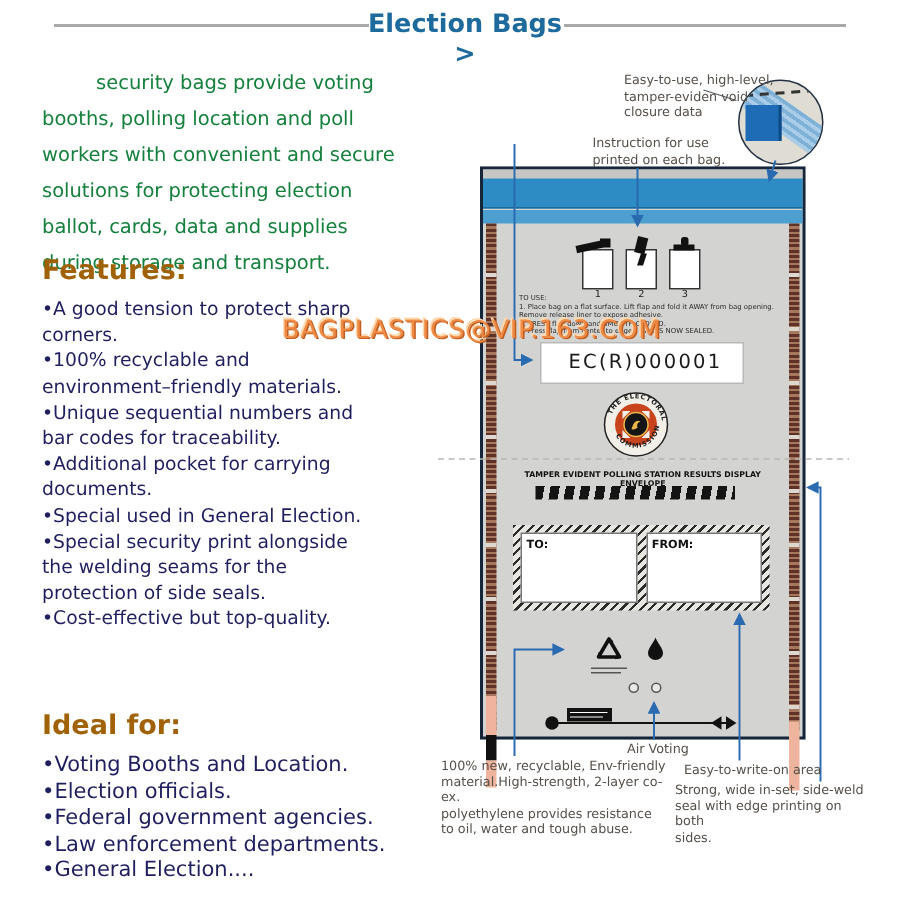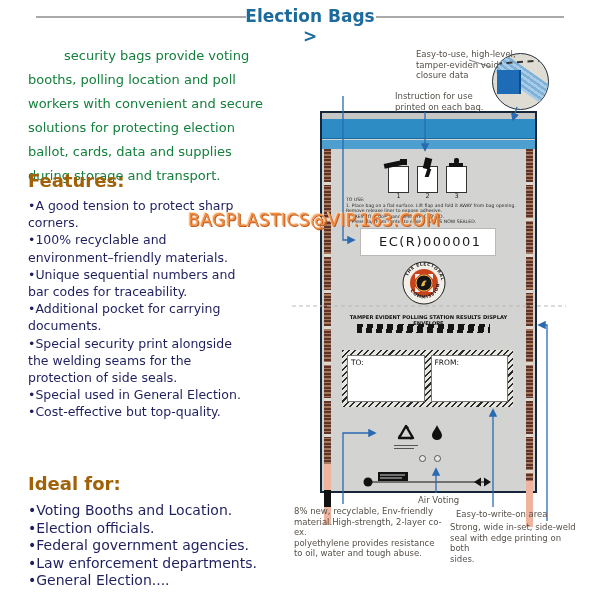--- a/index.html
+++ b/index.html
@@ -87,21 +87,21 @@
   .serial-num{position:absolute;left:18px;top:0;width:116px;line-height:26px;font-size:13px;
               letter-spacing:1.5px;color:#1a1a1a;}
   .emblem{position:absolute;left:80px;top:148px;}
   .env-title{position:absolute;left:20px;top:201px;width:173px;text-align:center;
              font-size:5.2px;font-weight:bold;color:#111;}
   .barcode{position:absolute;left:35px;top:211px;width:133px;height:9px;
            background:repeating-linear-gradient(100deg,#141414 0 6px,rgba(0,0,0,0) 6px 10px);}
   .tofrom{position:absolute;left:20px;top:237px;width:171px;height:57px;box-sizing:border-box;
           padding:5px;display:flex;gap:6px;
           background:repeating-linear-gradient(135deg,#2a2a2a 0 1.5px,#e8e6e0 1.5px 4.5px);}
-  .tf-box{flex:1;background:#fff;border:1px solid #777;font-size:7.5px;font-weight:normal;
+  .tf-box{flex:1;background:#fff;border:1px solid #777;font-size:7.5px;font-weight:bold;
           color:#111;padding:2px 3px;box-sizing:border-box;}
   .recycle{position:absolute;left:74px;top:311px;width:20px;height:22px;}
   .cap-bar{position:absolute;width:24px;height:1px;background:#555;}
   .drop{position:absolute;left:110px;top:312px;}
   .pore{position:absolute;top:342px;width:7px;height:7px;border-radius:50%;
         border:1px solid #555;background:#e9e9e7;box-sizing:border-box;}
   .pore.p1{left:97px;} .pore.p2{left:112px;}
   .tearline{position:absolute;left:36px;top:356px;}
 </style>
 </head>
@@ -123,24 +123,24 @@
   <div class="sec-heading" style="top:170px">Features:</div>
   <div class="feat-list">
     <div class="b-item">A good tension to protect sharp
 corners.</div>
     <div class="b-item">100% recyclable and
 environment–friendly materials.</div>
     <div class="b-item">Unique sequential numbers and
 bar codes for traceability.</div>
     <div class="b-item">Additional pocket for carrying
 documents.</div>
+    <div class="b-item">Special used in General Election.</div>
     <div class="b-item">Special security print alongside
 the welding seams for the
 protection of side seals.</div>
-    <div class="b-item">Special used in General Election.</div>
     <div class="b-item">Cost-effective but top-quality.</div>
   </div>
 
   <div class="sec-heading" style="top:473px">Ideal for:</div>
   <div class="ideal-list">
     <div class="b-item">Voting Booths and Location.</div>
     <div class="b-item">Election officials.</div>
     <div class="b-item">Federal government agencies.</div>
     <div class="b-item">Law enforcement departments.</div>
     <div class="b-item">General Election....</div>
@@ -151,21 +151,21 @@
   <div class="ann ann-closure">Easy-to-use, high-level,
 tamper-eviden void
 closure data</div>
   <div class="ann ann-instruction">Instruction for use
 printed on each bag.</div>
   <div class="ann ann-sideweld">Strong, wide in-set, side-weld
 seal with edge printing on both
 sides.</div>
   <div class="ann ann-write">Easy-to-write-on area</div>
   <div class="ann ann-airpores">Air Voting</div>
-  <div class="ann ann-material">8% new, recyclable, Env-friendly
+  <div class="ann ann-material">100% new, recyclable, Env-friendly
 material.High-strength, 2-layer co-ex.
 polyethylene provides resistance
 to oil, water and tough abuse.</div>
 
   <div class="mag">
     <div class="mag-band"></div>
     <div class="mag-flap"></div>
     <div class="mag-dash"></div>
   </div>
 

